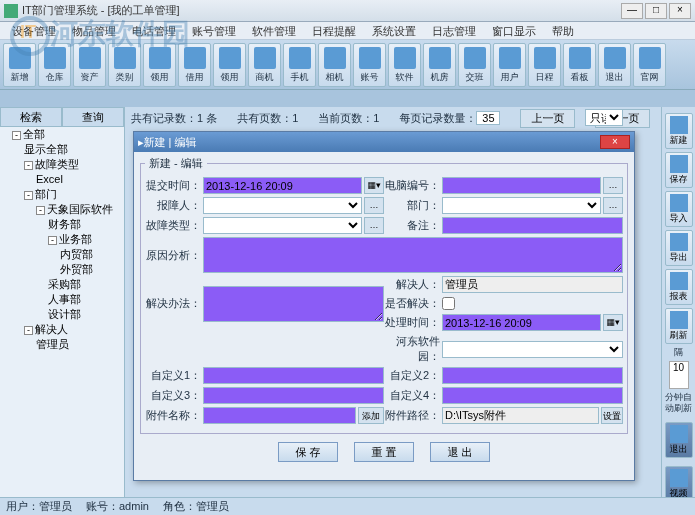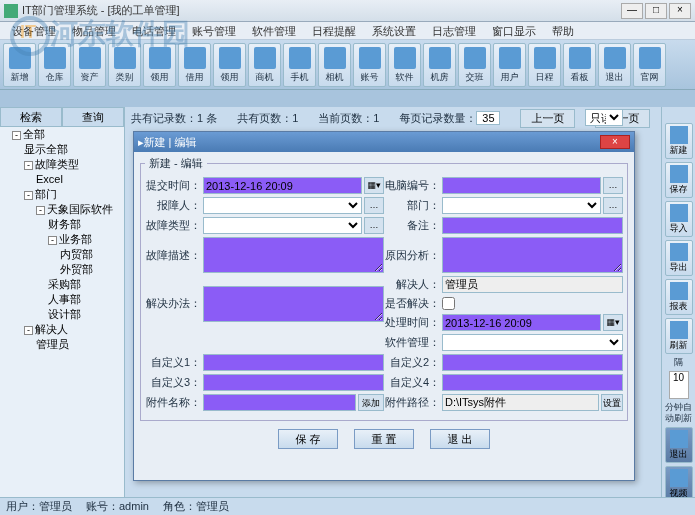--- a/index.html
+++ b/index.html
@@ -28,21 +28,21 @@
 .tree { flex: 1; background: #e8f0f8; padding: 0; font-size: 11px; overflow: auto; }
 .tree ul { list-style: none; padding-left: 12px; }
 .tree li { line-height: 15px; white-space: nowrap; cursor: pointer; }
 .tree .exp { display: inline-block; width: 9px; height: 9px; border: 1px solid #888; text-align: center; line-height: 7px; font-size: 9px; margin-right: 2px; background: #fff; }
 
 .content { flex: 1; background: #c8dbed; position: relative; }
 .pager { height: 22px; display: flex; align-items: center; padding: 0 6px; font-size: 11px; color: #234; gap: 20px; }
 .pager .pgbtn { background: #d4e2ef; border: 1px solid #9bc; padding: 1px 10px; cursor: pointer; font-size: 11px; }
 .pager input { width: 24px; border: 1px solid #9bc; font-size: 11px; text-align: center; }
 
-.rightpane { width: 34px; background: #c8dbed; display: flex; flex-direction: column; align-items: center; padding-top: 16px; gap: 3px; border-left: 1px solid #9bc; }
+.rightpane { width: 34px; background: #c8dbed; display: flex; flex-direction: column; align-items: center; padding-top: 6px; gap: 3px; border-left: 1px solid #9bc; }
 .rightpane .rbtn { width: 28px; height: 36px; background: linear-gradient(#e8f0f8,#c8dbed); border: 1px solid #9bc; display: flex; flex-direction: column; align-items: center; cursor: pointer; border-radius: 2px; font-size: 9px; }
 .rightpane .rbtn .ricon { width: 18px; height: 18px; background: #5a9bd4; margin-top: 2px; }
 .rightpane .rtxt { font-size: 9px; color: #234; text-align: center; line-height: 11px; }
 .rightpane .numbox { width: 20px; height: 28px; background: #fff; border: 1px solid #aaa; text-align: center; font-size: 10px; }
 .rightpane .rbtn.dark { background: linear-gradient(#7a9bc4,#5a7ba4); margin-top: auto; }
 
 .dialog { position: absolute; left: 8px; top: 24px; width: 502px; height: 350px; background: #e8eef5; border: 1px solid #5a7ba4; box-shadow: 2px 2px 6px rgba(0,0,0,0.3); z-index: 100; }
 .dialog .dtitle { height: 20px; background: linear-gradient(#6a9bd4,#4a7bb4); color: #fff; display: flex; align-items: center; padding: 0 4px; font-size: 11px; }
 .dialog .dtitle .dttext { flex: 1; }
 .dialog .dtitle .dclose { width: 30px; height: 14px; background: #d44; color: #fff; text-align: center; line-height: 12px; cursor: pointer; border: 1px solid #a22; font-size: 10px; }
@@ -264,24 +264,20 @@
                 <select class="fsel"></select>
                 <span class="fdot">…</span>
               </div>
             <div class="fcol">
                 <span class="flab">备注：</span>
                 <input class="finp" style="">
               </div>
           </div>
           <div class="frow">
             <div class="fcol">
-                <span class="flab">故障描述：</span>
-                <textarea class="finp tall" style=""></textarea>
-              </div>
-            <div class="fcol">
                 <span class="flab">原因分析：</span>
                 <textarea class="finp tall" style=""></textarea>
               </div>
           </div>
           <div class="frow">
             <div class="fcol">
                 <span class="flab">解决办法：</span>
                 <textarea class="finp tall" style=""></textarea>
               </div>
             <div class="fcol" style="flex-direction:column;align-items:stretch">
@@ -296,21 +292,21 @@
               <div style="display:flex;align-items:center">
                   <span class="flab">处理时间：</span>
                   <input class="finp" value="2013-12-16 20:09" style="">
                   <span class="fdot">▦▾</span>
                 </div>
             </div>
           </div>
           <div class="frow">
             <div class="fcol"></div>
             <div class="fcol">
-                <span class="flab">软件管理：</span>
+                <span class="flab">河东软件园：</span>
                 <select class="fsel"></select>
               </div>
           </div>
           <div class="frow">
             <div class="fcol">
                 <span class="flab">自定义1：</span>
                 <input class="finp" style="">
               </div>
             <div class="fcol">
                 <span class="flab">自定义2：</span>

